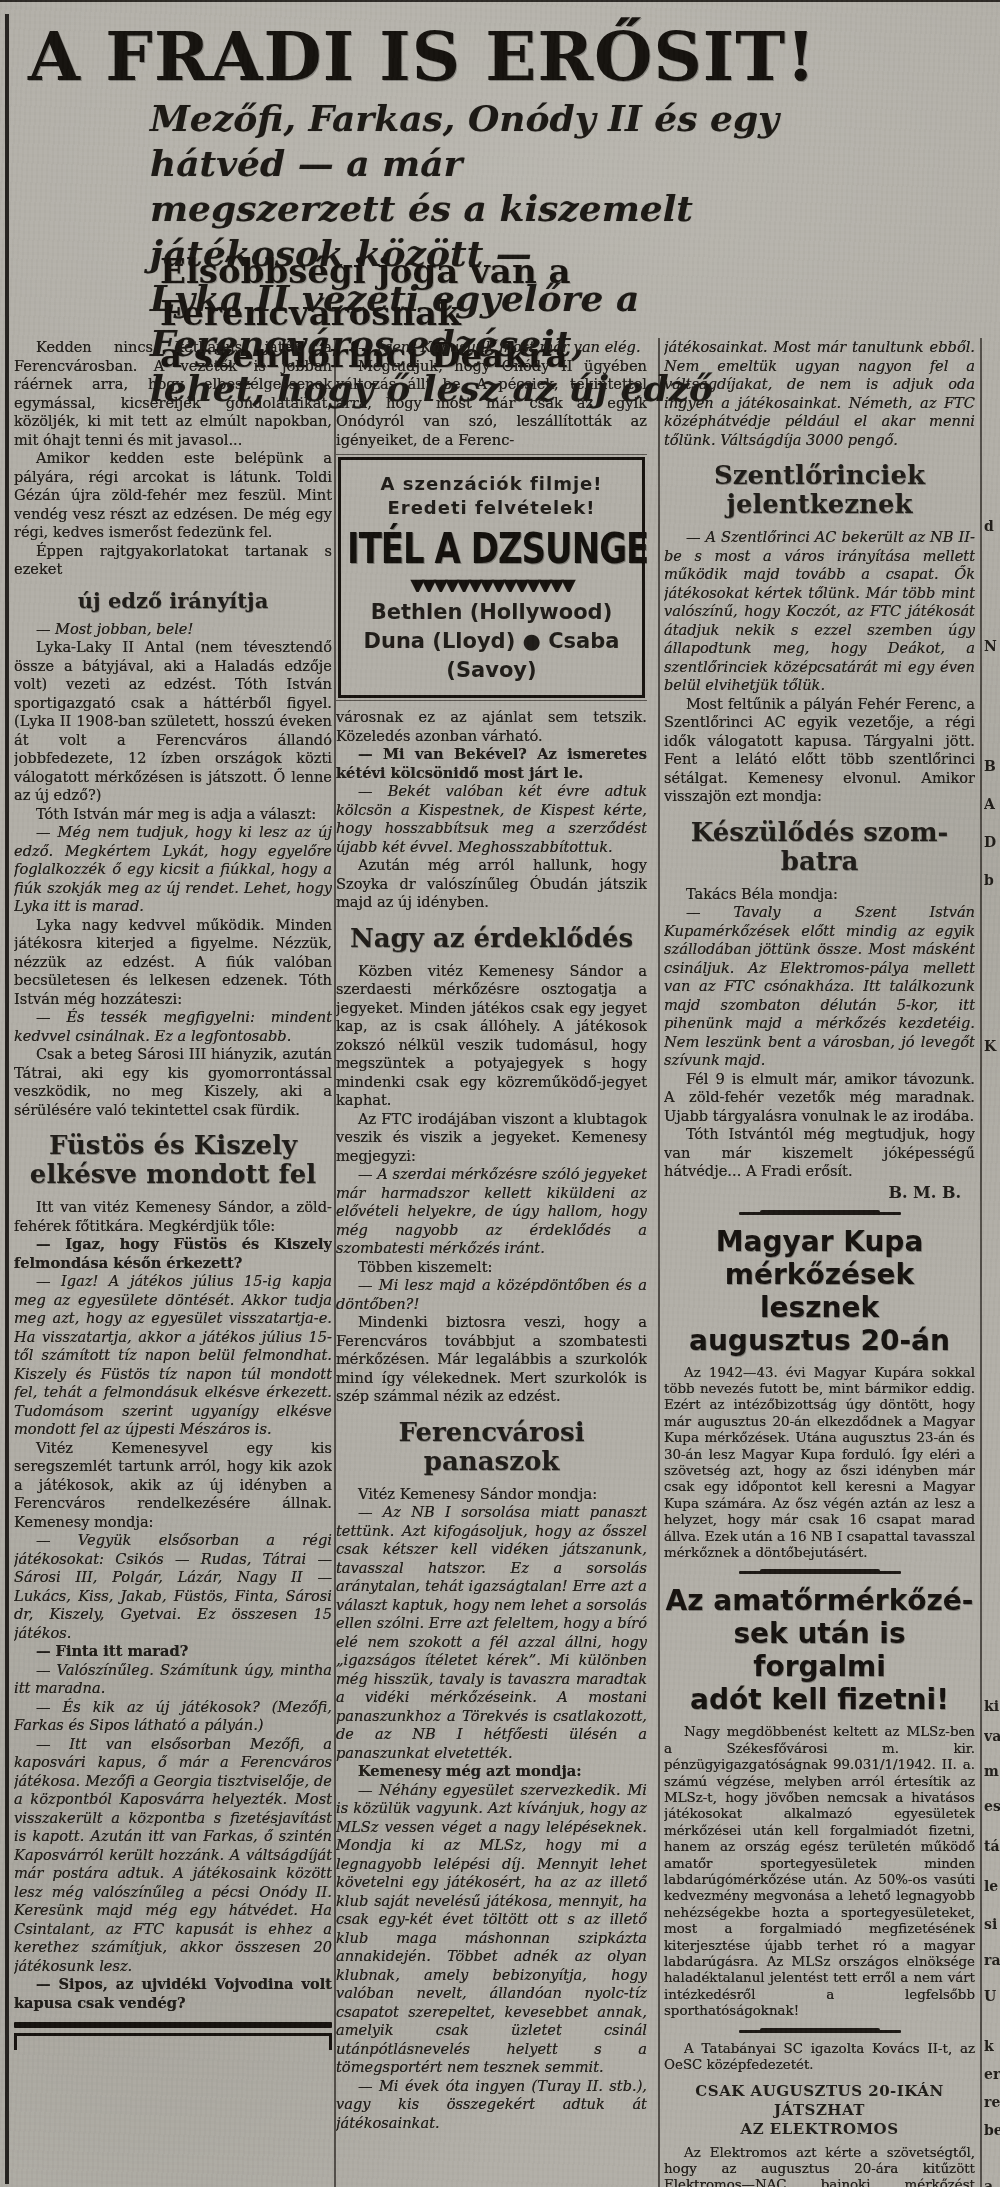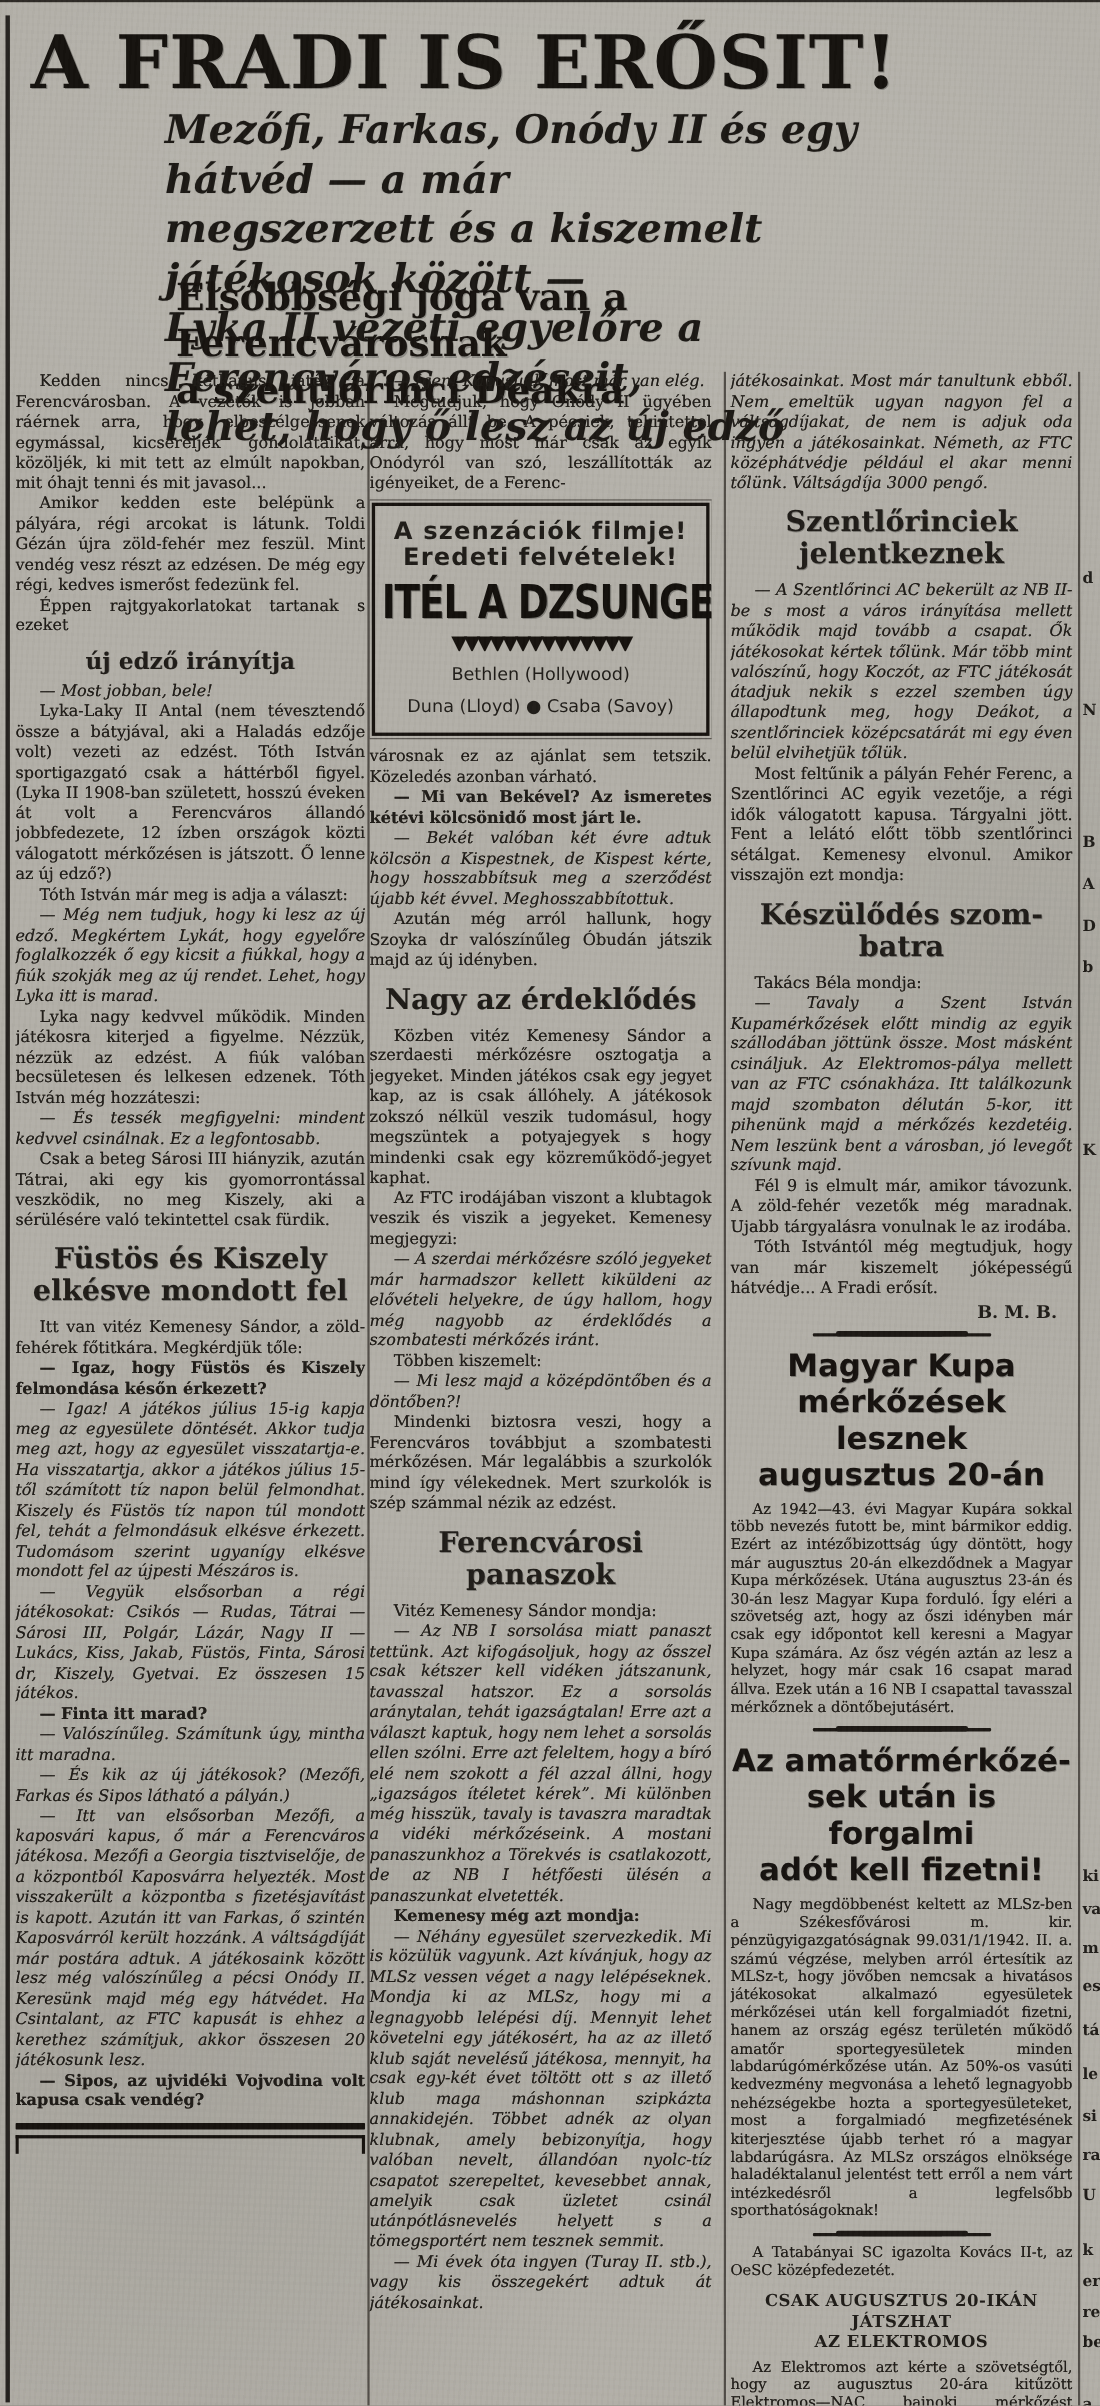--- a/index.html
+++ b/index.html
@@ -42,29 +42,29 @@
     color:#171310;text-shadow:.6px .6px 0 rgba(0,0,0,.3);}
   .sec-h-caps{font-size:15px;line-height:19px;font-weight:bold;text-align:center;
     margin:8px 0 6px;white-space:pre-line;letter-spacing:.5px;}
   .signature{font-size:16px;font-weight:bold;text-align:right;padding-right:14px;margin:2px 0 4px;}
   .rule{width:120px;height:5px;background:#1d1915;margin:8px auto;border-radius:2px;
     box-shadow:22px 1px 0 -1px #1d1915,-22px 1px 0 -1px #1d1915;}
   .cutbar{height:6px;background:#17130f;margin:10px 0 5px;border-radius:1px;}
   .cutbox{height:14px;border:3px solid #17130f;border-bottom:none;}
   .adbox{border:3px solid #17130f;outline:1px solid rgba(23,19,15,.6);outline-offset:2px;
     margin:8px 2px 10px;padding:12px 6px 10px;text-align:center;}
-  .ad-kicker{font-family:"DejaVu Sans",sans-serif;font-weight:bold;font-size:22px;
+  .ad-kicker{font-family:"DejaVu Sans",sans-serif;font-weight:bold;font-size:18px;
     line-height:24px;letter-spacing:1px;white-space:pre-line;}
   .ad-title{font-family:"DejaVu Sans",sans-serif;font-weight:bold;font-size:34px;
     letter-spacing:-1px;margin-top:8px;transform:scaleY(1.25);transform-origin:center;
     color:#14110d;text-shadow:1px 1px 0 rgba(0,0,0,.3);white-space:nowrap;}
   .ad-zigzag{color:#17130f;font-size:19px;letter-spacing:-3px;line-height:14px;
     margin:10px 0 6px;overflow:hidden;white-space:nowrap;}
   .ad-zigzag::after{content:"▼▼▼▼▼▼▼▼▼▼▼▼▼▼";}
-  .ad-venue{font-family:"DejaVu Sans",sans-serif;font-weight:normal;font-size:16px;
+  .ad-venue{font-family:"DejaVu Sans",sans-serif;font-weight:bold;font-size:21px;
     line-height:29px;white-space:pre-line;}
   .sliver{position:absolute;left:984px;top:338px;width:16px;height:1849px;overflow:hidden;}
   .sliver span{position:absolute;left:0;font-weight:bold;font-size:14px;white-space:nowrap;}
 </style>
 </head>
 <body>
 
 <div class="page">
   <div class="toprule"></div>
   <div class="leftedge"></div>
@@ -92,20 +92,21 @@
         <div class="para" style="white-space: normal;">Tóth István már meg is adja a választ:</div>
         <div class="para italic" style="white-space: normal;">— Még nem tudjuk, hogy ki lesz az új edző. Megkértem Lykát, hogy egyelőre foglalkozzék ő egy kicsit a fiúkkal, hogy a fiúk szokják meg az új rendet. Lehet, hogy Lyka itt is marad.</div>
         <div class="para" style="white-space: normal;">Lyka nagy kedvvel működik. Minden játékosra kiterjed a figyelme. Nézzük, nézzük az edzést. A fiúk valóban becsületesen és lelkesen edzenek. Tóth István még hozzáteszi:</div>
         <div class="para italic" style="white-space: normal;">— És tessék megfigyelni: mindent kedvvel csinálnak. Ez a legfontosabb.</div>
         <div class="para" style="white-space: normal;">Csak a beteg Sárosi III hiányzik, azután Tátrai, aki egy kis gyomorrontással veszködik, no meg Kiszely, aki a sérülésére való tekintettel csak fürdik.</div>
         <div class="sec-h-med" style="white-space: pre-line;">Füstös és Kiszely
 elkésve mondott fel</div>
         <div class="para" style="white-space: normal;">Itt van vitéz Kemenesy Sándor, a zöld-fehérek főtitkára. Megkérdjük tőle:</div>
         <div class="para bold" style="white-space: normal;">— Igaz, hogy Füstös és Kiszely felmondása későn érkezett?</div>
         <div class="para italic" style="white-space: normal;">— Igaz! A játékos július 15-ig kapja meg az egyesülete döntését. Akkor tudja meg azt, hogy az egyesület visszatartja-e. Ha visszatartja, akkor a játékos július 15-től számított tíz napon belül felmondhat. Kiszely és Füstös tíz napon túl mondott fel, tehát a felmondásuk elkésve érkezett. Tudomásom szerint ugyanígy elkésve mondott fel az újpesti Mészáros is.</div>
+        <div class="para" style="white-space: normal;">Vitéz Kemenesyvel egy kis seregszemlét tartunk arról, hogy kik azok a játékosok, akik az új idényben a Ferencváros rendelkezésére állnak. Kemenesy mondja:</div>
         <div class="para italic" style="white-space: normal;">— Vegyük elsősorban a régi játékosokat: Csikós — Rudas, Tátrai — Sárosi III, Polgár, Lázár, Nagy II — Lukács, Kiss, Jakab, Füstös, Finta, Sárosi dr, Kiszely, Gyetvai. Ez összesen 15 játékos.</div>
         <div class="para bold" style="white-space: normal;">— Finta itt marad?</div>
         <div class="para italic" style="white-space: normal;">— Valószínűleg. Számítunk úgy, mintha itt maradna.</div>
         <div class="para italic" style="white-space: normal;">— És kik az új játékosok? (Mezőfi, Farkas és Sipos látható a pályán.)</div>
         <div class="para italic" style="white-space: normal;">— Itt van elsősorban Mezőfi, a kaposvári kapus, ő már a Ferencváros játékosa. Mezőfi a Georgia tisztviselője, de a központból Kaposvárra helyezték. Most visszakerült a központba s fizetésjavítást is kapott. Azután itt van Farkas, ő szintén Kaposvárról került hozzánk. A váltságdíját már postára adtuk. A játékosaink között lesz még valószínűleg a pécsi Onódy II. Keresünk majd még egy hátvédet. Ha Csintalant, az FTC kapusát is ehhez a kerethez számítjuk, akkor összesen 20 játékosunk lesz.</div>
         <div class="para bold" style="white-space: normal;">— Sipos, az ujvidéki Vojvodina volt kapusa csak vendég?</div>
         <div class="cutbar"></div>
         <div class="cutbox"></div>
       </div>
       <div class="col" style="left: 336px; width: 311px;">

